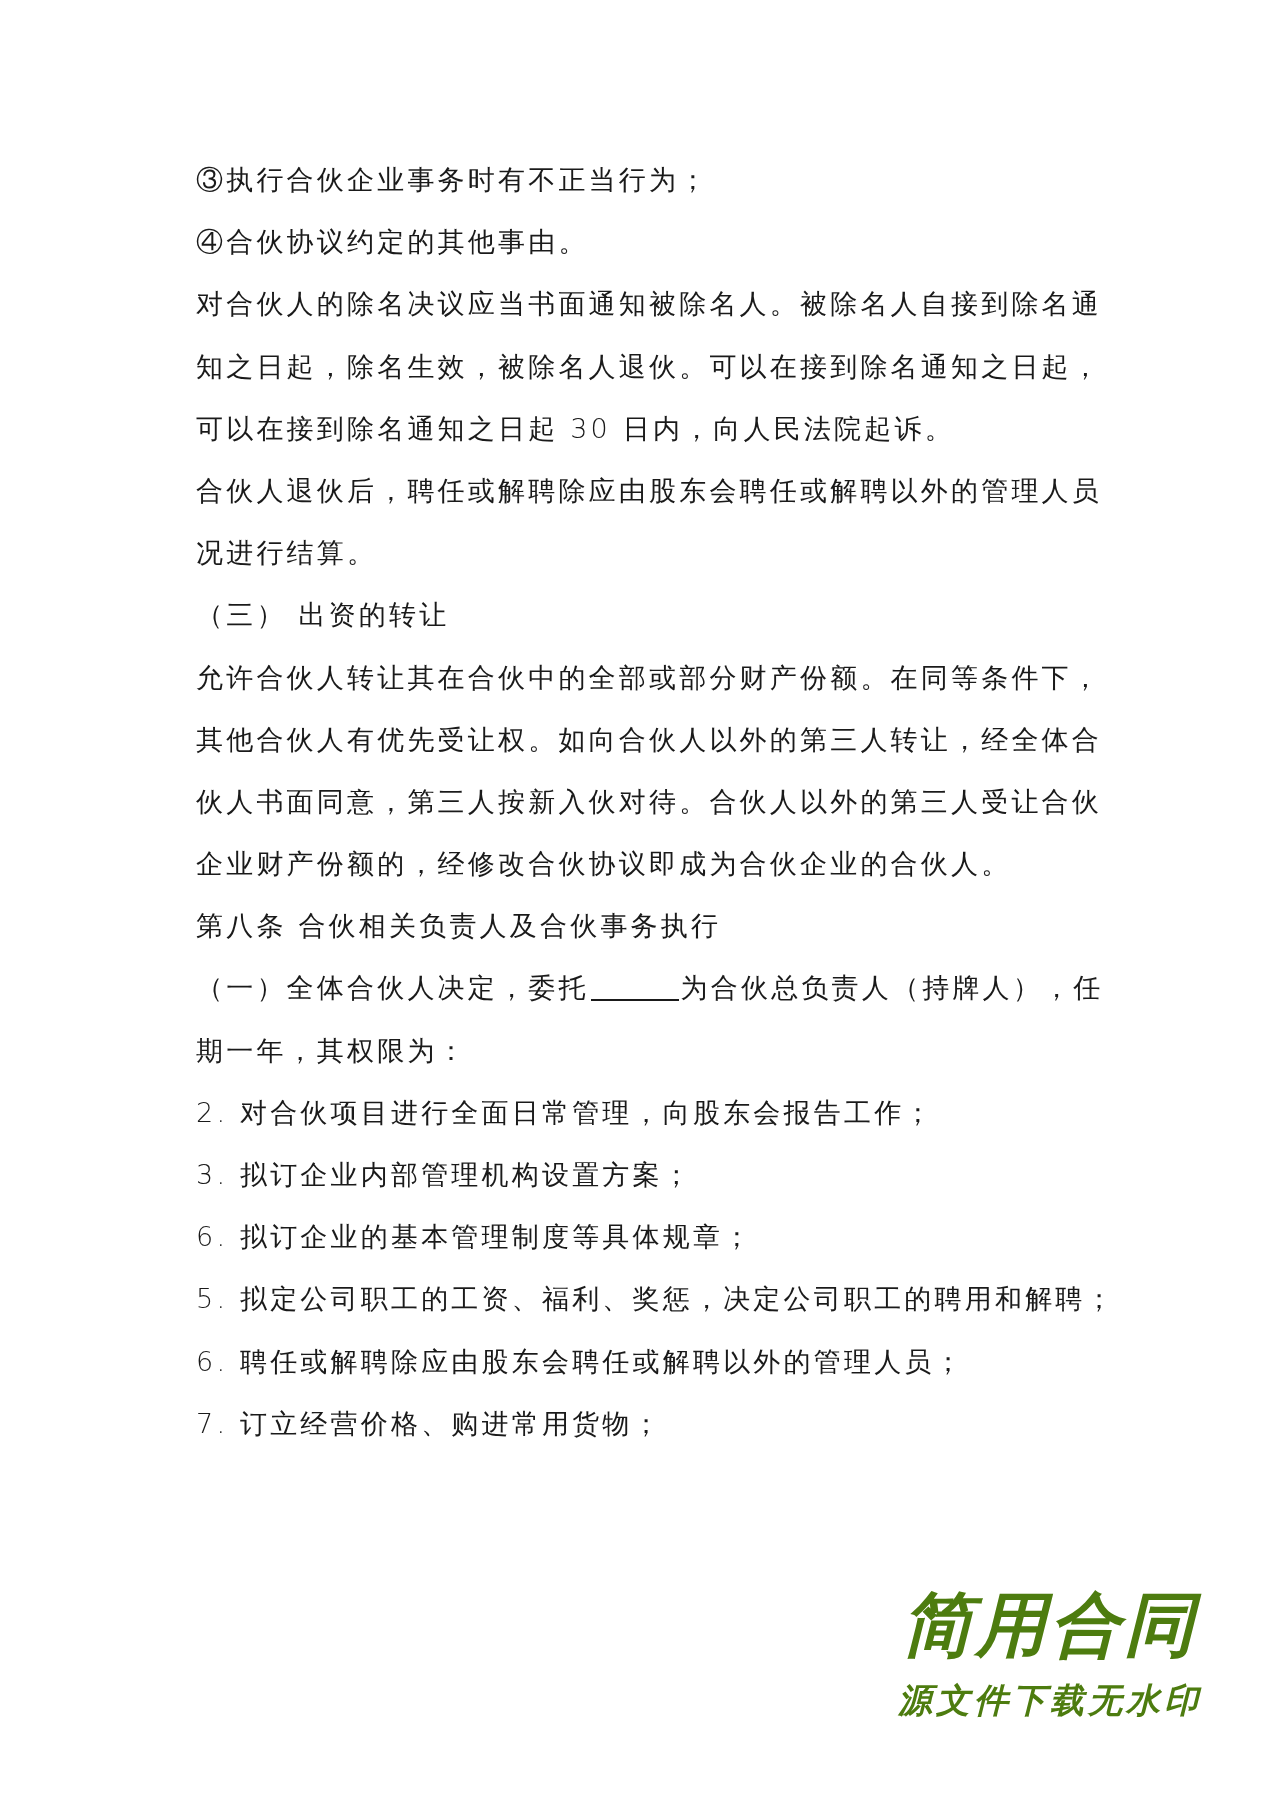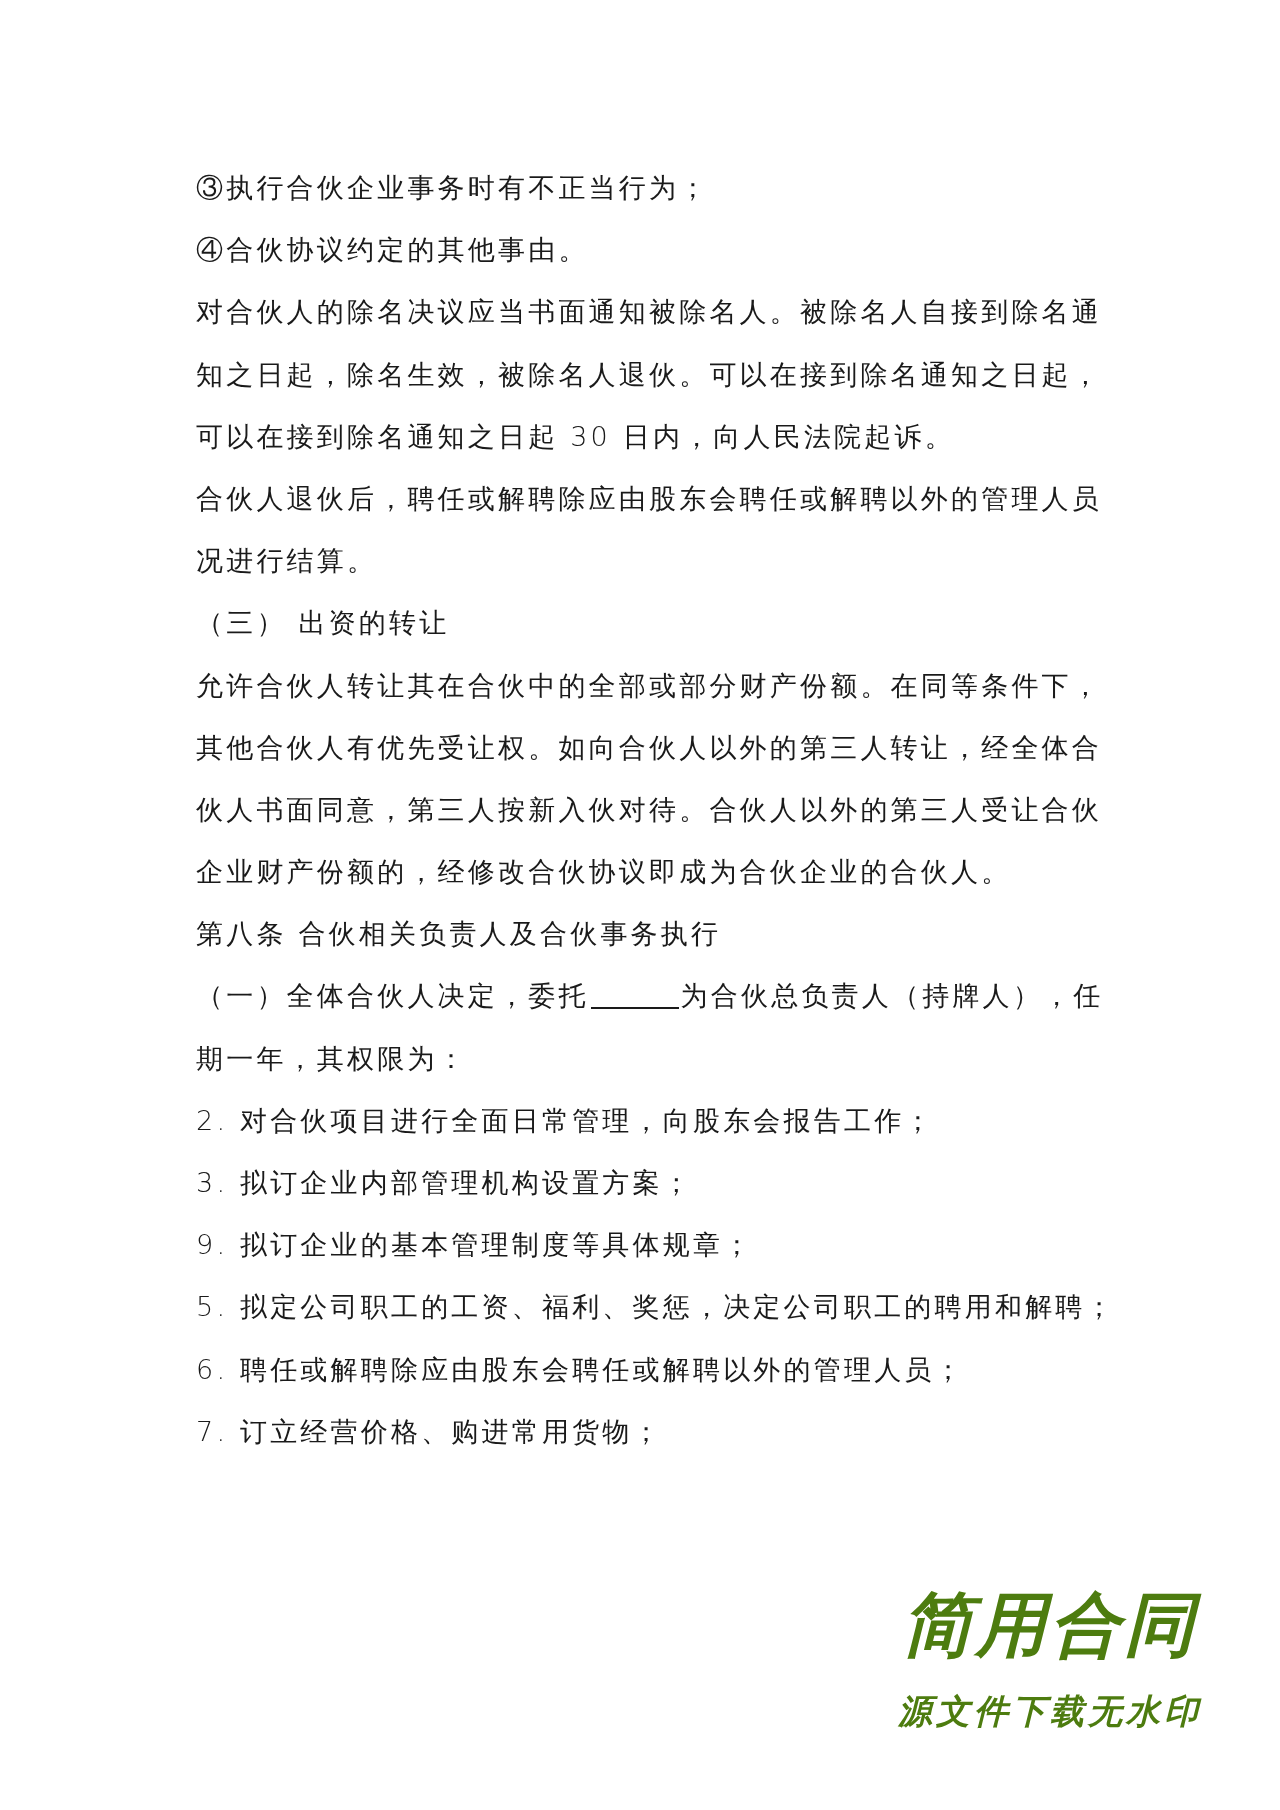--- a/index.html
+++ b/index.html
@@ -18,21 +18,21 @@
     .page {
       position: absolute;
       left: 0; top: 0;
       width: 1280px;
       height: 1810px;
       background: #ffffff;
     }
     .body-text {
       position: absolute;
       left: 196px;
-      top: 168px;
+      top: 160px;
       width: 900px;
     }
     .line {
       height: 62.2px;
       line-height: 40px;
       font-size: 27px;
       letter-spacing: 3.2px;
       white-space: nowrap;
       font-weight: 300;
     }
@@ -57,21 +57,21 @@
     }
     .wm-main {
       font-size: 70px;
       letter-spacing: 4px;
       line-height: 80px;
     }
     .wm-sub {
       font-size: 34px;
       letter-spacing: 4px;
       line-height: 46px;
-      margin-top: 23px;
+      margin-top: 12px;
     }
   </style>
 </head>
 <body>
 
 <div class="page">
   <div class="body-text">
     <div class="line">③执行合伙企业事务时有不正当行为；</div>
     <div class="line">④合伙协议约定的其他事由。</div>
     <div class="line">对合伙人的除名决议应当书面通知被除名人。被除名人自接到除名通</div>
@@ -84,21 +84,21 @@
     <div class="line">其他合伙人有优先受让权。如向合伙人以外的第三人转让，经全体合</div>
     <div class="line">伙人书面同意，第三人按新入伙对待。合伙人以外的第三人受让合伙</div>
     <div class="line">企业财产份额的，经修改合伙协议即成为合伙企业的合伙人。</div>
     <div class="line">第八条 合伙相关负责人及合伙事务执行</div>
     <div class="line">
       <span>（一）全体合伙人决定，委托</span><span class="blank"></span><span>为合伙总负责人（持牌人），任</span>
     </div>
     <div class="line">期一年，其权限为：</div>
     <div class="line">2. 对合伙项目进行全面日常管理，向股东会报告工作；</div>
     <div class="line">3. 拟订企业内部管理机构设置方案；</div>
-    <div class="line">9. 拟订企业的基本管理制度等具体规章；</div>
+    <div class="line">6. 拟订企业的基本管理制度等具体规章；</div>
     <div class="line">5. 拟定公司职工的工资、福利、奖惩，决定公司职工的聘用和解聘；</div>
     <div class="line">6. 聘任或解聘除应由股东会聘任或解聘以外的管理人员；</div>
     <div class="line">7. 订立经营价格、购进常用货物；</div>
   </div>
 
   <div class="watermark">
     <div class="wm-main">简用合同</div>
     <div class="wm-sub">源文件下载无水印</div>
   </div>
 </div>

